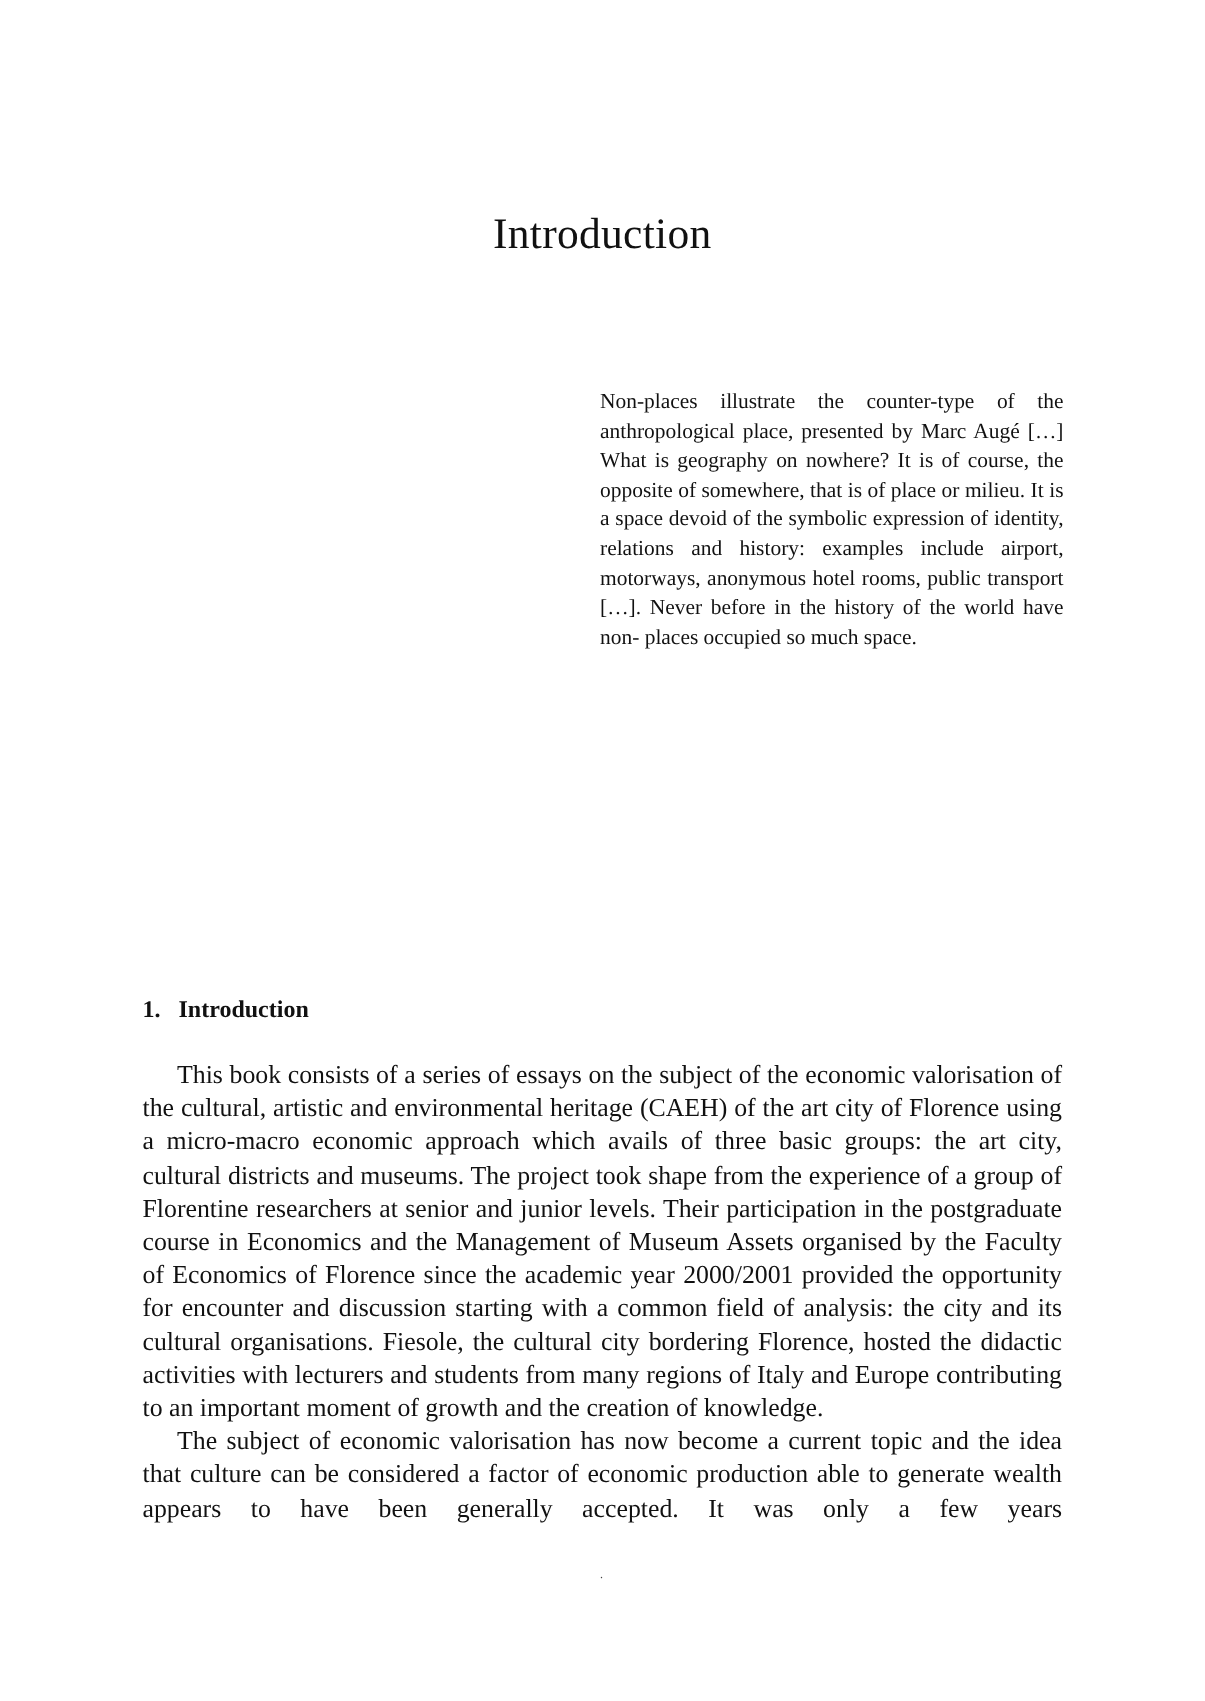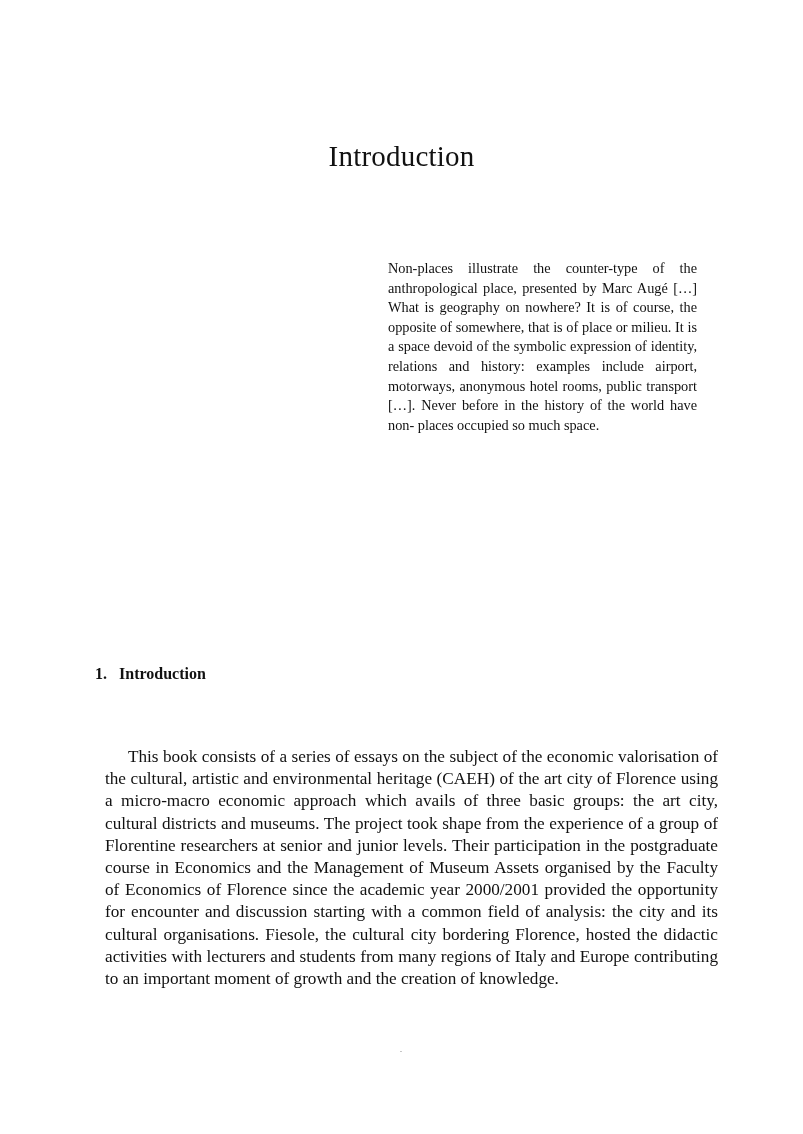--- a/index.html
+++ b/index.html
@@ -1,38 +1,39 @@
 <!DOCTYPE html>
 <html><head>
 <meta charset="utf-8">
 <style>
   html, body { margin: 0; padding: 0; background: #ffffff; }
   body { width: 803px; height: 1134px; position: relative; overflow: hidden;
          font-family: "Liberation Serif", "DejaVu Serif", serif; color: #111; }
   .title { position: absolute; top: 140px; left: 0; width: 803px; text-align: center;
            font-size: 29px; font-weight: normal; margin: 0; letter-spacing: 0.2px; }
-  .epigraph { position: absolute; top: 259px; left: 388px; width: 309px;
+  .epigraph { position: absolute; top: 259px; left: 400px; width: 309px;
               font-size: 14.3px; line-height: 19.6px; text-align: justify; margin: 0; }
   .section-heading { position: absolute; top: 665px; left: 95px; margin: 0;
                      font-size: 16px; font-weight: bold; font-family: Liberation Serif, serif; }
   .section-heading .num { display: inline-block; width: 24px; }
-  .body { position: absolute; top: 706px; left: 105px; width: 613px; margin-top: 40px; }
+  .body { position: absolute; top: 706px; left: 95px; width: 613px; }
   .body p { margin: 0; font-size: 17.2px; line-height: 22.2px; text-align: justify;
             text-indent: 23px; text-align-last: auto; }
   .body p.last-cut { text-align-last: justify; }
   .page-mark { position: absolute; top: 1045px; left: 400px; font-size: 8px; color: #444; }
 </style>
 </head>
 <body>
 
 <h1 class="title">Introduction</h1>
 
 <p class="epigraph">Non-places illustrate the counter-type of the anthropological place, presented by Marc Augé […] What is geography on nowhere? It is of course, the opposite of somewhere, that is of place or milieu. It is a space devoid of the symbolic expression of identity, relations and history: examples include airport, motorways, anonymous hotel rooms, public transport […]. Never before in the history of the world have non- places occupied so much space.</p>
 
 <h2 class="section-heading">
   <span class="num">1.</span><span>Introduction</span>
 </h2>
 
 <div class="body">
   <p>This book consists of a series of essays on the subject of the economic valorisation of the cultural, artistic and environmental heritage (CAEH) of the art city of Florence using a micro-macro economic approach which avails of three basic groups: the art city, cultural districts and museums. The project took shape from the experience of a group of Florentine researchers at senior and junior levels. Their participation in the postgraduate course in Economics and the Management of Museum Assets organised by the Faculty of Economics of Florence since the academic year 2000/2001 provided the opportunity for encounter and discussion starting with a common field of analysis: the city and its cultural organisations. Fiesole, the cultural city bordering Florence, hosted the didactic activities with lecturers and students from many regions of Italy and Europe contributing to an important moment of growth and the creation of knowledge.</p>
+  <p class="last-cut">The subject of economic valorisation has now become a current topic and the idea that culture can be considered a factor of economic production able to generate wealth appears to have been generally accepted. It was only a few years</p>
 </div>
 
 <div class="page-mark">.</div>
 
 </body></html>

